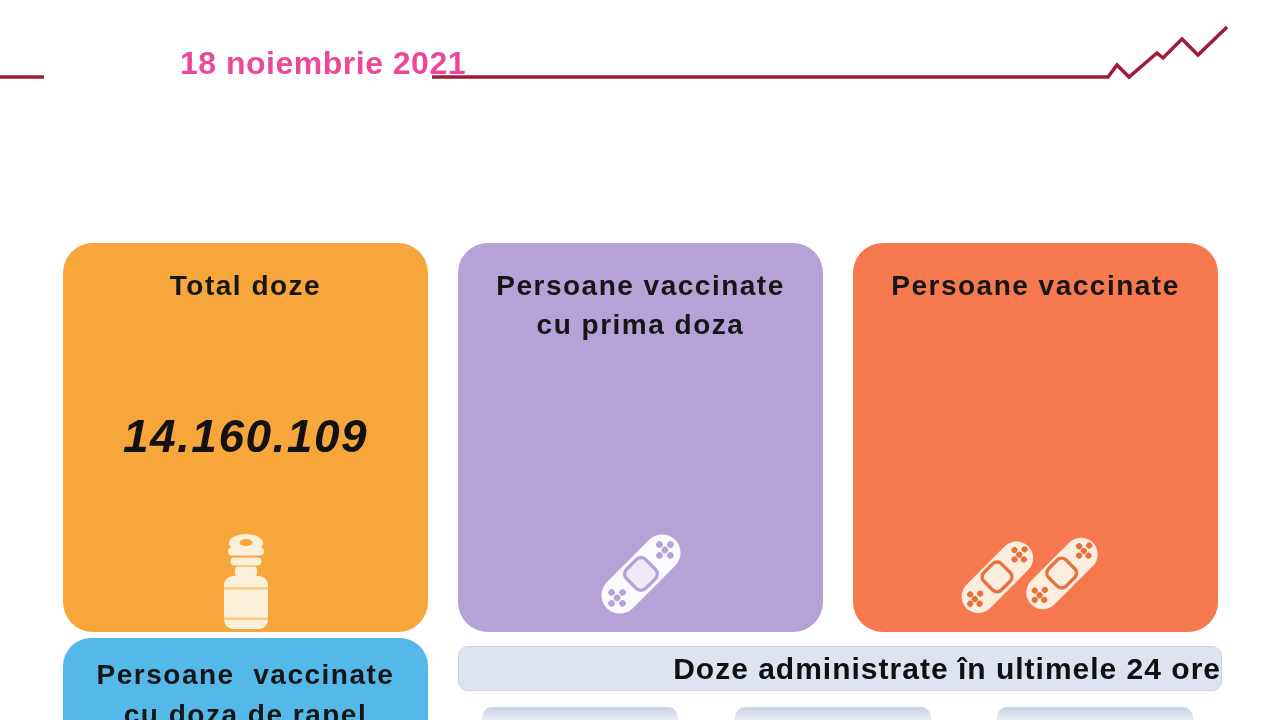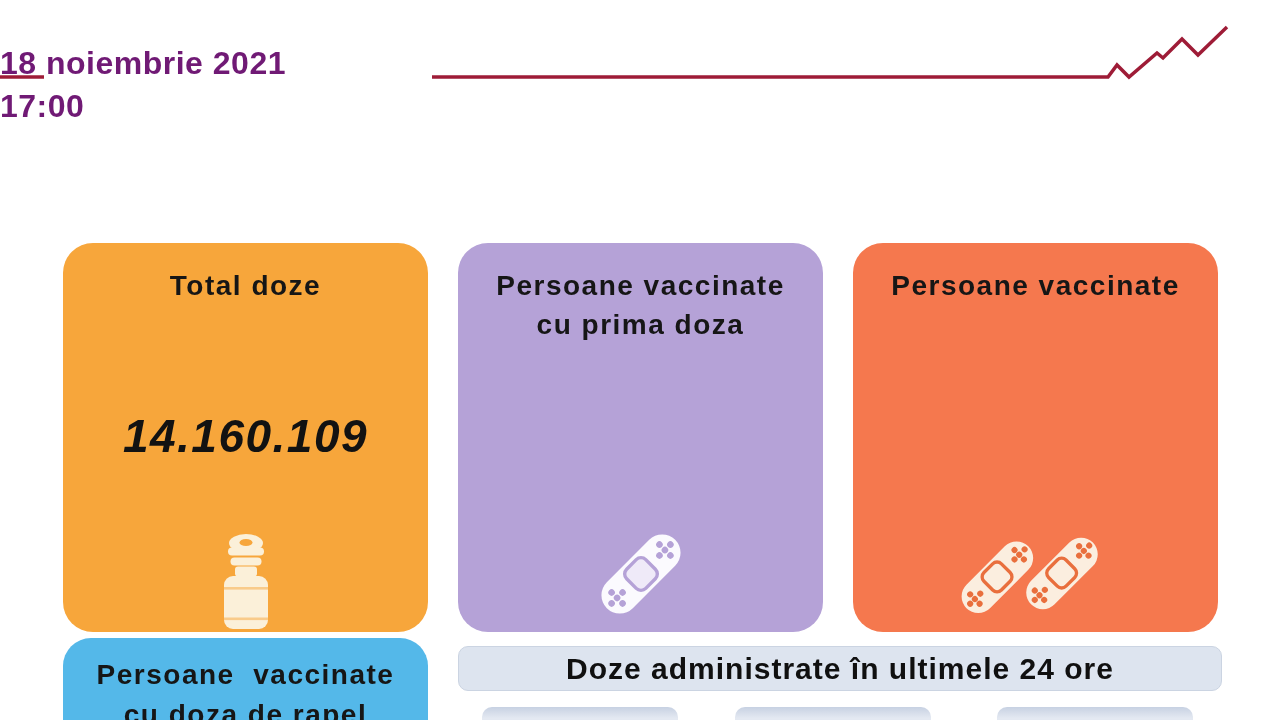--- a/index.html
+++ b/index.html
@@ -5,22 +5,22 @@
   html,body{margin:0;padding:0;background:#ffffff;}
   .stage{
     position:relative;width:1280px;height:720px;overflow:hidden;background:#ffffff;
     font-family:"Liberation Sans","DejaVu Sans",sans-serif;color:#141414;
   }
   
   .topline{position:absolute;left:0;top:0;width:1280px;height:130px;}
   .topline path{stroke:#9E1C37;stroke-width:3.5;fill:none;stroke-linejoin:miter;stroke-linecap:butt;}
 
   
-  .datetime{position:absolute;left:0;top:42px;width:466px;text-align:left;
-    font-weight:700;font-size:32px;line-height:43px;letter-spacing:0.5px;color:#701a75;}
+  .datetime{position:absolute;left:0;top:42px;width:466px;text-align:right;
+    font-weight:700;font-size:32px;line-height:43px;letter-spacing:0.5px;color:#ec4899;}
 
   
   .card{position:absolute;top:243px;width:365px;height:389px;border-radius:30px;}
   .c-total{left:63px;background:#F7A63B;}
   .c-first{left:458px;background:#B5A2D7;}
   .c-full{left:853px;background:#F5784E;}
   .card-title{margin:0;padding:23px 12px 0;text-align:center;font-weight:700;
     font-size:28px;line-height:39px;letter-spacing:1.5px;color:#161616;}
   .card-title span{display:block;}
   .card-value{position:absolute;left:0;right:0;top:166px;text-align:center;
@@ -29,41 +29,40 @@
 
   
   .booster{position:absolute;left:63px;top:638px;width:365px;height:120px;
     border-radius:28px;background:#54B8E9;}
   .booster .card-title{padding-top:17px;font-size:28px;line-height:40px;}
   .pre{white-space:pre;}
 
   
   .bar24{position:absolute;left:458px;top:646px;width:764px;height:45px;
     border-radius:10px;background:#DDE4EF;border:1px solid #CBD4E2;box-sizing:border-box;
-    display:flex;align-items:center;justify-content:center;}
+    display:flex;align-items:center;justify-content:flex-end;}
   .bar24 span{font-weight:700;font-size:30px;letter-spacing:1px;color:#101010;}
 
   
   .bbox{position:absolute;top:707px;height:16px;width:196px;
     border-radius:10px 10px 0 0;background:linear-gradient(#C7D1E2,#E4E9F2 70%);}
   .b1{left:482px;} .b2{left:735px;} .b3{left:997px;}
 </style>
 </head>
 <body>
 
 <div class="stage">
 
   <svg class="topline" viewBox="0 0 1280 130" aria-hidden="true">
     <path d="M0,77 H44"></path>
     <path d="M432,77 H1108 L1117,65 L1129,77 L1157,53 L1163,58 L1182,39 L1198,55 L1227,27"></path>
   </svg>
 
   <header class="datetime">
     <div>18 noiembrie 2021</div>
-    <div>17:00</div>
   </header>
 
   <section class="card c-total">
     <h2 class="card-title">
       <span>Total doze</span>
     </h2>
     <div class="card-value">14.160.109</div>
     <div class="card-icon">
       <svg width="72" height="100" viewBox="0 0 72 100" aria-hidden="true">
         <g fill="#FBF0D9">

